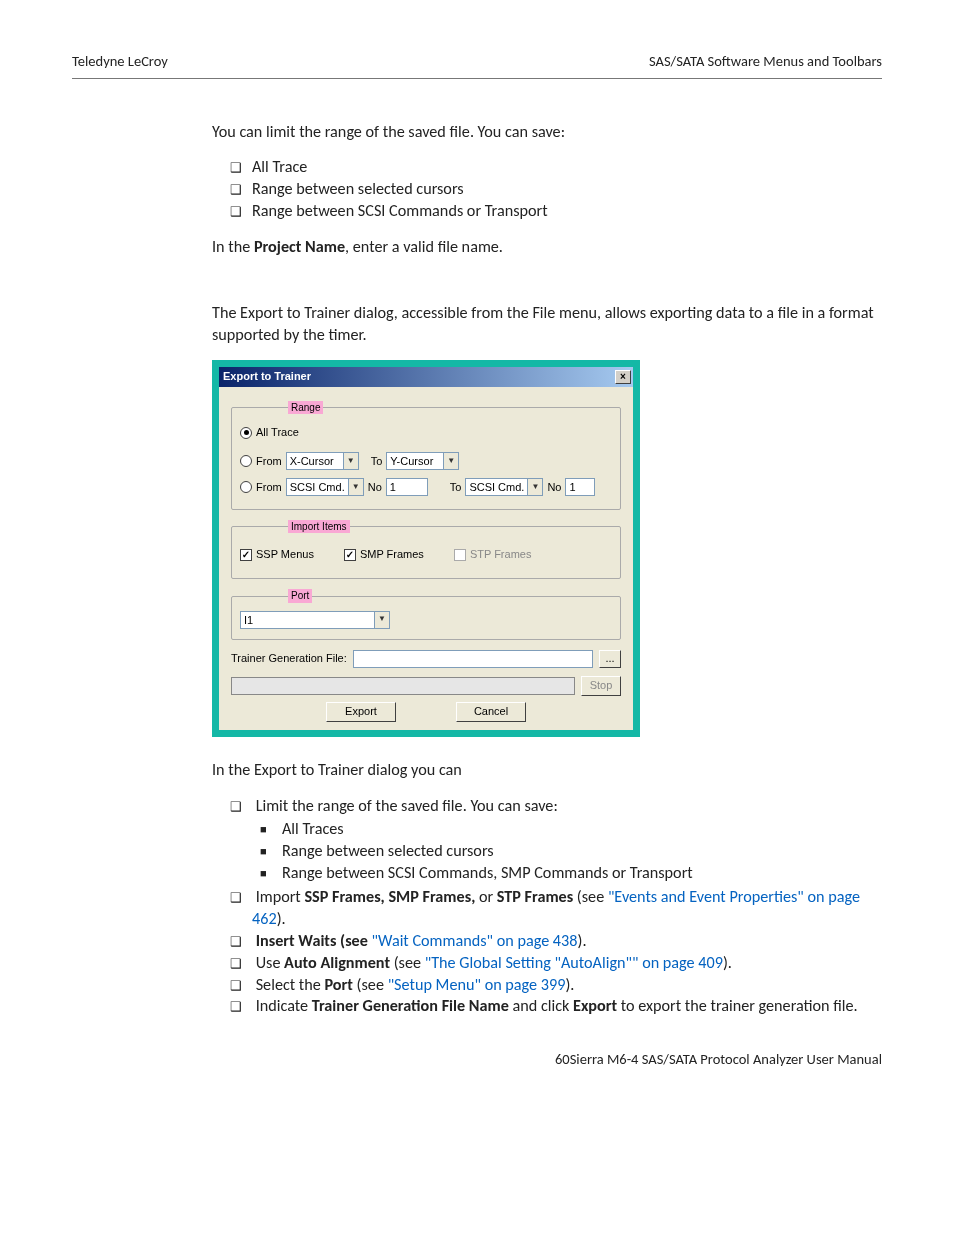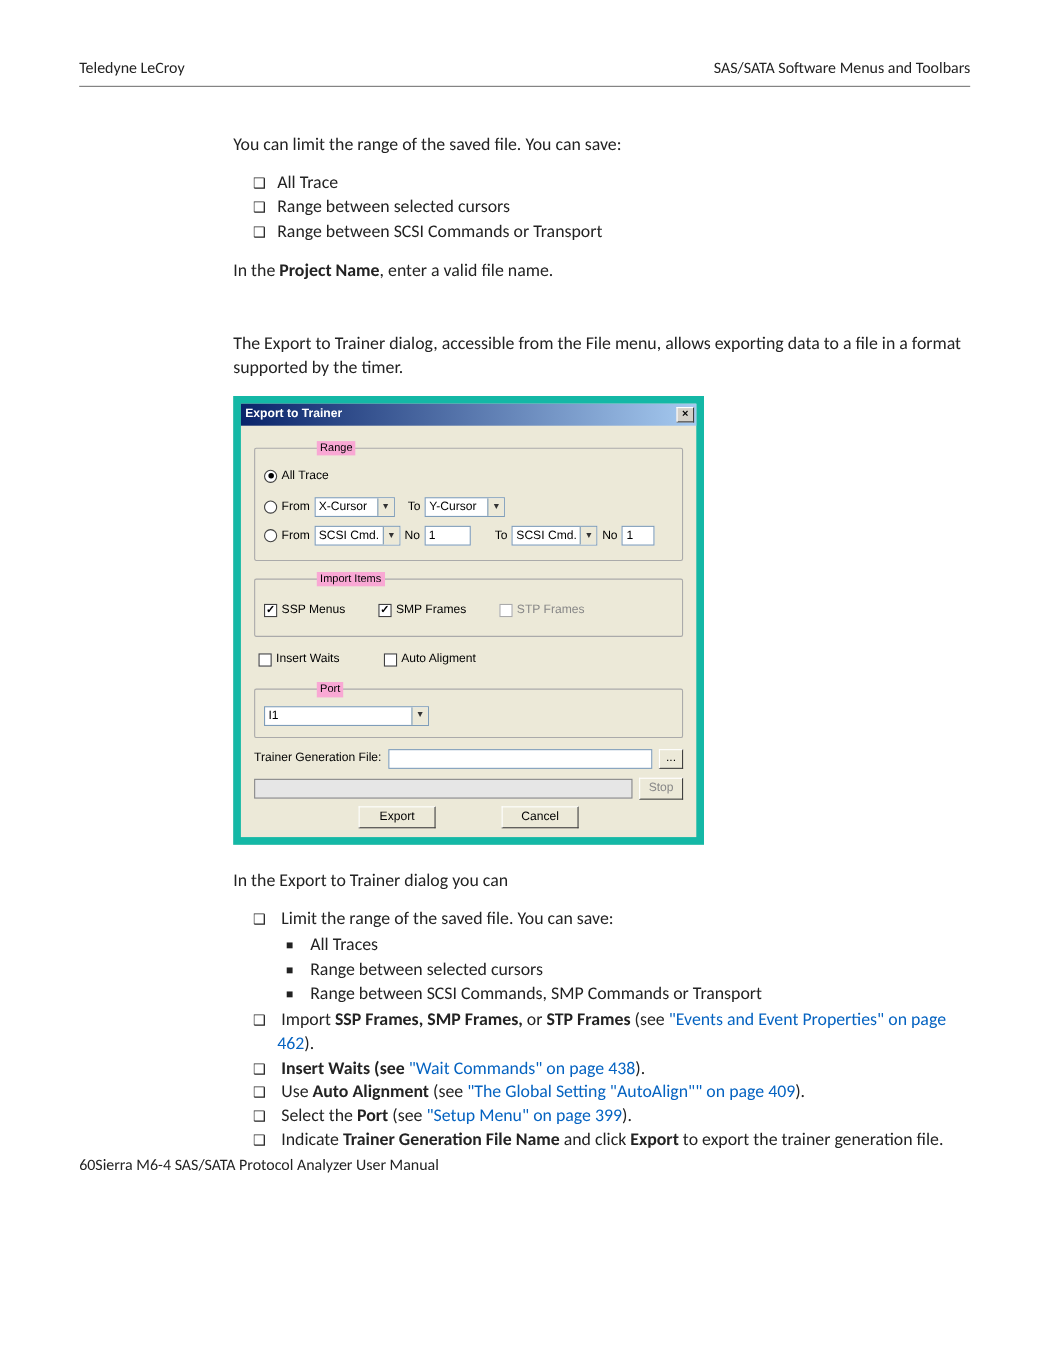--- a/index.html
+++ b/index.html
@@ -55,21 +55,21 @@
     vertical-align: 1px;
   }
   .bold { font-weight: 700; }
   .link { color: #0563c1; }
   .footer {
     position: absolute;
     bottom: 38px;
     left: 72px;
     right: 72px;
     display: flex;
-    justify-content: flex-start;
+    justify-content: flex-end;
     font-size: 14.5px;
     margin-top: 32px;
   }
 
   
   .dlg {
     width: 428px;
     border: 7px solid #14b8a6;
     background: #ece9d8;
     font-family: Tahoma, Arial, sans-serif;
@@ -226,30 +226,20 @@
                 <span class="check sel"></span>
                 <span>SMP Frames</span>
               </span>
             <span class="row disabled">
                 <span class="check" style="border-color:#aaa"></span>
                 <span>STP Frames</span>
               </span>
           </div>
         </fieldset>
 
-        <div class="row" style="gap:40px; margin:6px 0 10px 4px">
-          <span class="row">
-              <span class="check"></span>
-              <span>Insert Waits</span>
-            </span>
-          <span class="row">
-              <span class="check"></span>
-              <span>Auto Aligment</span>
-            </span>
-        </div>
 
         <fieldset class="grp">
           <legend>Port</legend>
           <span class="combo" style="width:150px">
               <span class="val" style="flex:1">I1</span>
               <span class="arrow">▼</span>
             </span>
         </fieldset>
 
         <div class="tgf-row">

